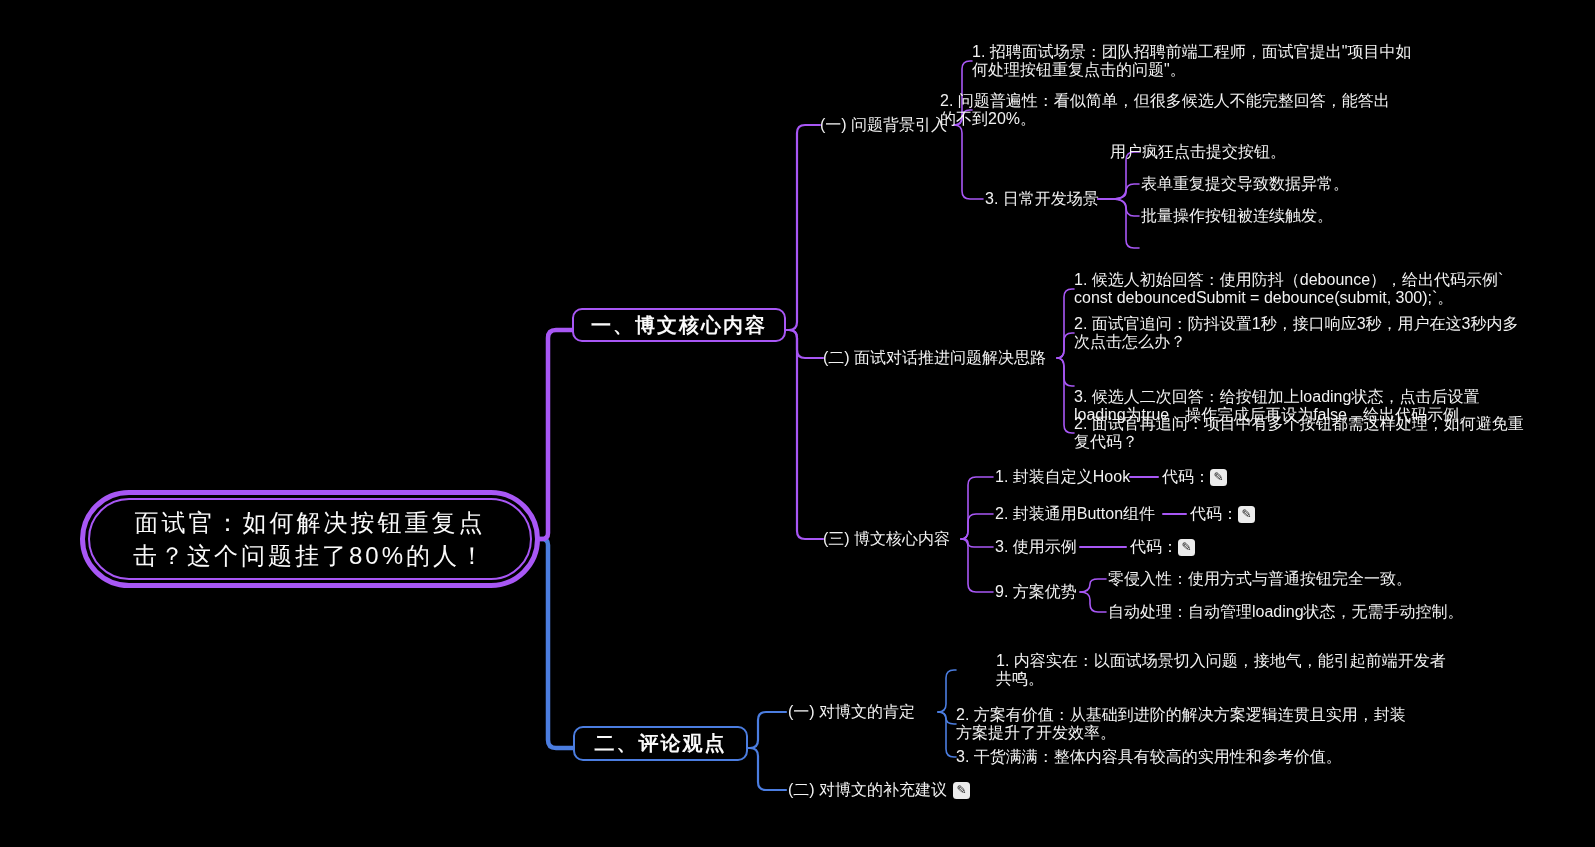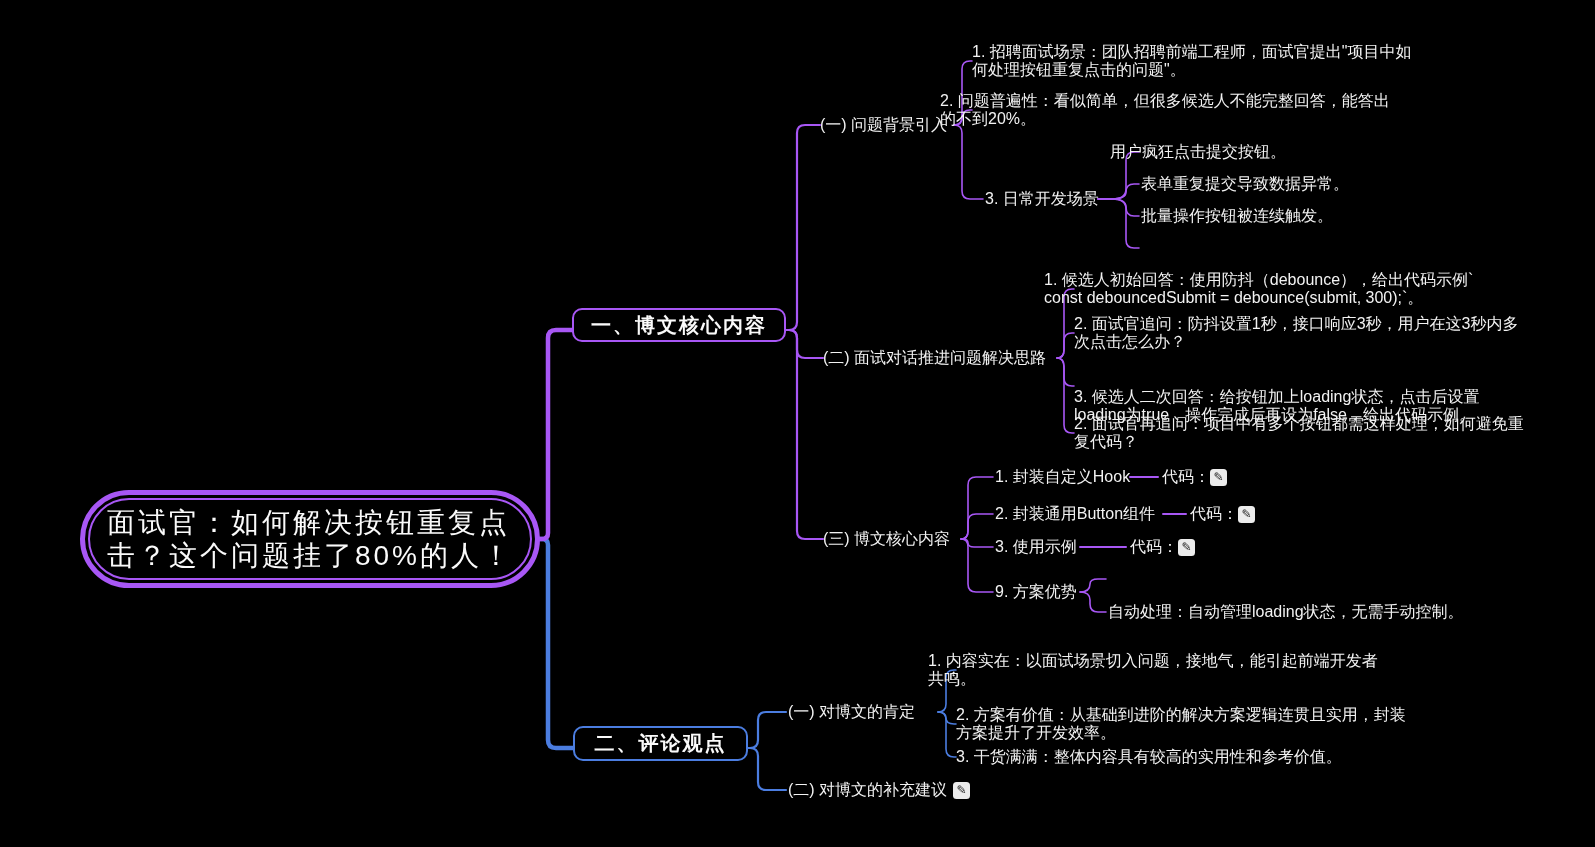--- a/index.html
+++ b/index.html
@@ -25,22 +25,22 @@
     position:absolute; left:80px; top:490px; width:460px; height:98px;
     border:5px solid var(--purple); border-radius:49px; box-sizing:border-box;
     background:var(--bg);
   }
   .root-inner {
     position:absolute; left:3px; top:3px; right:3px; bottom:3px;
     border:2px solid var(--purple); border-radius:42px;
     display:flex; align-items:center; justify-content:center;
   }
   .root-text {
-    color:#fafafa; font-size:28px; line-height:33px; letter-spacing:3px;
-    white-space:pre;
+    color:#fafafa; font-size:24px; line-height:33px; letter-spacing:3px;
+    text-align:center; white-space:pre;
   }
   .branch-node {
     position:absolute; box-sizing:border-box; background:var(--bg);
     display:flex; align-items:center; justify-content:center;
     color:#fafafa; font-size:20px; font-weight:bold; letter-spacing:2px;
     border-radius:10px; white-space:pre;
   }
   .branch-node.purple { border:2.5px solid var(--purple); }
   .branch-node.blue   { border:2.5px solid var(--blue); }
 
@@ -121,21 +121,21 @@
 
   <div class="leaf" style="left:972px; top:43px;">1. 招聘面试场景：团队招聘前端工程师，面试官提出"项目中如
 何处理按钮重复点击的问题"。</div>
   <div class="leaf" style="left:940px; top:92px;">2. 问题普遍性：看似简单，但很多候选人不能完整回答，能答出
 的不到20%。</div>
   <div class="leaf" style="left:985px; top:190px;">3. 日常开发场景</div>
   <div class="leaf" style="left:1110px; top:143px;">用户疯狂点击提交按钮。</div>
   <div class="leaf" style="left:1141px; top:175px;">表单重复提交导致数据异常。</div>
   <div class="leaf" style="left:1141px; top:207px;">批量操作按钮被连续触发。</div>
 
-  <div class="leaf" style="left:1044px; top:271px;">1. 候选人初始回答：使用防抖（debounce），给出代码示例`
+  <div class="leaf" style="left:1074px; top:271px;">1. 候选人初始回答：使用防抖（debounce），给出代码示例`
 const debouncedSubmit = debounce(submit, 300);`。</div>
   <div class="leaf" style="left:1074px; top:315px;">2. 面试官追问：防抖设置1秒，接口响应3秒，用户在这3秒内多
 次点击怎么办？</div>
   <div class="leaf" style="left:1074px; top:388px;">3. 候选人二次回答：给按钮加上loading状态，点击后设置
 loading为true，操作完成后再设为false，给出代码示例。</div>
   <div class="leaf" style="left:1074px; top:415px;">2. 面试官再追问：项目中有多个按钮都需这样处理，如何避免重
 复代码？</div>
 
   <div class="leaf" style="left:995px; top:468px;">1. 封装自定义Hook</div>
   <div class="leaf" style="left:995px; top:505px;">2. 封装通用Button组件</div>
@@ -150,29 +150,30 @@
   <div class="edit-icon" style="left:1238px; top:506px;">
       <span>✎</span>
     </div>
 
   <div class="leaf" style="left:1130px; top:538px;">代码：</div>
   <div class="edit-icon" style="left:1178px; top:539px;">
       <span>✎</span>
     </div>
 
   <div class="leaf" style="left:995px; top:583px;">9. 方案优势</div>
+  <div class="leaf" style="left:1108px; top:570px;">零侵入性：使用方式与普通按钮完全一致。</div>
   <div class="leaf" style="left:1108px; top:603px;">自动处理：自动管理loading状态，无需手动控制。</div>
 
   <div class="sublabel" style="left:788px; top:703px;">(一) 对博文的肯定</div>
   <div class="label-with-icon" style="left:788px; top:781px;">
     <span class="txt">(二) 对博文的补充建议</span>
     <span class="edit-icon">
         <span>✎</span>
       </span>
   </div>
 
-  <div class="leaf" style="left:928px; top:652px;">1. 内容实在：以面试场景切入问题，接地气，能引起前端开发者
+  <div class="leaf" style="left:996px; top:652px;">1. 内容实在：以面试场景切入问题，接地气，能引起前端开发者
 共鸣。</div>
   <div class="leaf" style="left:956px; top:706px;">2. 方案有价值：从基础到进阶的解决方案逻辑连贯且实用，封装
 方案提升了开发效率。</div>
   <div class="leaf" style="left:956px; top:748px;">3. 干货满满：整体内容具有较高的实用性和参考价值。</div>
 
 </div>
 
 </body></html>

